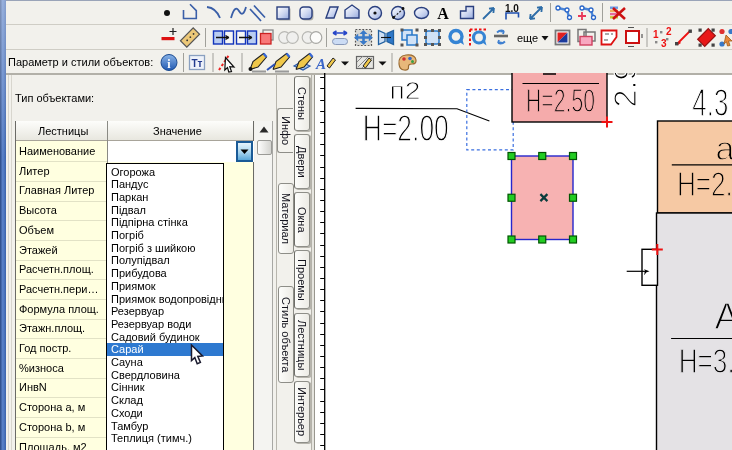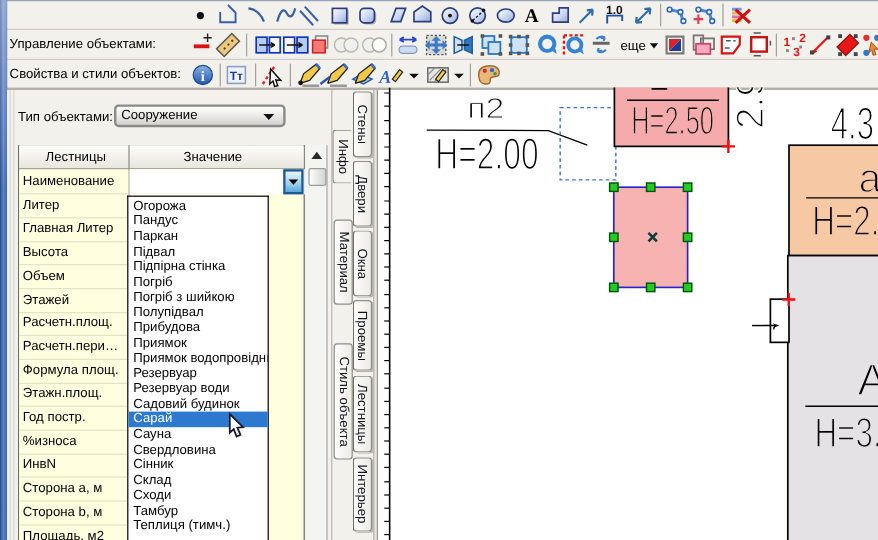--- a/index.html
+++ b/index.html
@@ -11,22 +11,21 @@
  width:16px;display:flex;align-items:center;justify-content:center}
 .vtab.r{border-left:1.5px solid #6e6e68;box-shadow:1.5px 1px 0 #b6b4ac}
 </style></head>
 <body>
 <div id="root">
 
 <div class="abs" style="left:0;top:0;width:732px;height:75px;background:#f2f1ec;border-top:1px solid #9aa4b8"></div>
 <div class="abs" style="left:0;top:24px;width:732px;height:1px;background:#cfcdc5"></div>
 <div class="abs" style="left:0;top:49px;width:732px;height:1px;background:#cfcdc5"></div>
 <div class="abs" style="left:0;top:73px;width:732px;height:2px;background:#b2b0a8"></div>
-<div class="abs t11" style="left:8px;top:31px">Управление объектами:</div>
-<div class="abs t11" style="left:8px;top:56px">Свойства и стили объектов:</div>
+<div class="abs t11" style="left:8px;top:56px">Параметр и стили объектов:</div>
 <svg class="abs" style="left:0;top:0" width="732" height="74">
  <defs>
   <linearGradient id="bl" x1="0" y1="0" x2="1" y2="1">
    <stop offset="0" stop-color="#ffffff"></stop>
           <stop offset="0.55" stop-color="#ccd6f0"></stop>
           <stop offset="1" stop-color="#96aade"></stop>
   </linearGradient>
   <linearGradient id="ib" x1="0" y1="0" x2="0" y2="1">
    <stop offset="0" stop-color="#8ab4e8"></stop>
           <stop offset="1" stop-color="#2058b0"></stop>
@@ -214,26 +213,20 @@
         <circle cx="412.5" cy="61.5" r="1.5" fill="#38a048"></circle>
  </g>
 </svg>
 
 <div class="abs" style="left:0;top:0;width:6px;height:450px;background:linear-gradient(180deg,rgba(255,255,255,0.38),rgba(255,255,255,0) 35%),linear-gradient(90deg,#2a4884,#5c84cc 45%,#3a62ac)"></div>
 
 <div class="abs" style="left:6px;top:75px;width:309px;height:375px;background:#f2f1ec"></div>
 <div class="abs" style="left:8px;top:75px;width:1px;height:375px;background:#d8d6ce"></div>
 <div class="abs" style="left:11px;top:75px;width:1px;height:375px;background:#d8d6ce"></div>
 <div class="abs t11" style="left:15px;top:92px">Тип объектами:</div>
-<div class="abs" style="left:95px;top:87px;width:143px;height:19px;background:linear-gradient(180deg,#fefefe,#e8e7e3 55%,#d4d3cf);border:2px solid #8a8a86;border-radius:4px">
-  <div class="abs t11" style="left:4px;top:1px">Сооружение</div>
-  <svg class="abs" style="right:6px;top:3px" width="12" height="10">
-        <path d="M1.5 3 L10.5 3 L6 8 Z" fill="#111"></path>
-      </svg>
-</div>
 
 <div class="abs" style="left:15px;top:121px;width:239px;height:329px;border:1px solid #6a6a66;border-bottom:none;background:#ffffe0"></div>
 <div class="abs" style="left:16px;top:121px;width:237px;height:20px;background:linear-gradient(180deg,#fdfdfb,#e8e7df);border-bottom:1px solid #a8a49a"></div>
 <div class="abs t11" style="left:38px;top:125px">Лестницы</div>
 <div class="abs t11" style="left:153px;top:125px">Значение</div>
 <div class="abs" style="left:107px;top:121px;width:1px;height:329px;background:#8a8a84"></div>
 
 <div class="abs" style="left:16px;top:142px;width:91px;height:312px;background:#ffffe0;overflow:hidden">
   <div style="font-size:11px;color:#000;line-height:19.7px;padding-left:3px;white-space:nowrap">Наименование<br>Литер<br>Главная Литер<br>Высота<br>Объем<br>Этажей<br>Расчетн.площ.<br>Расчетн.пери…<br>Формула площ.<br>Этажн.площ.<br>Год постр.<br>%износа<br>ИнвN<br>Сторона a, м<br>Сторона b, м<br>Площадь, м2</div>
   <div class="abs" style="left:0;top:19px;width:91px;height:1px;background:#e2e2c6"></div>

